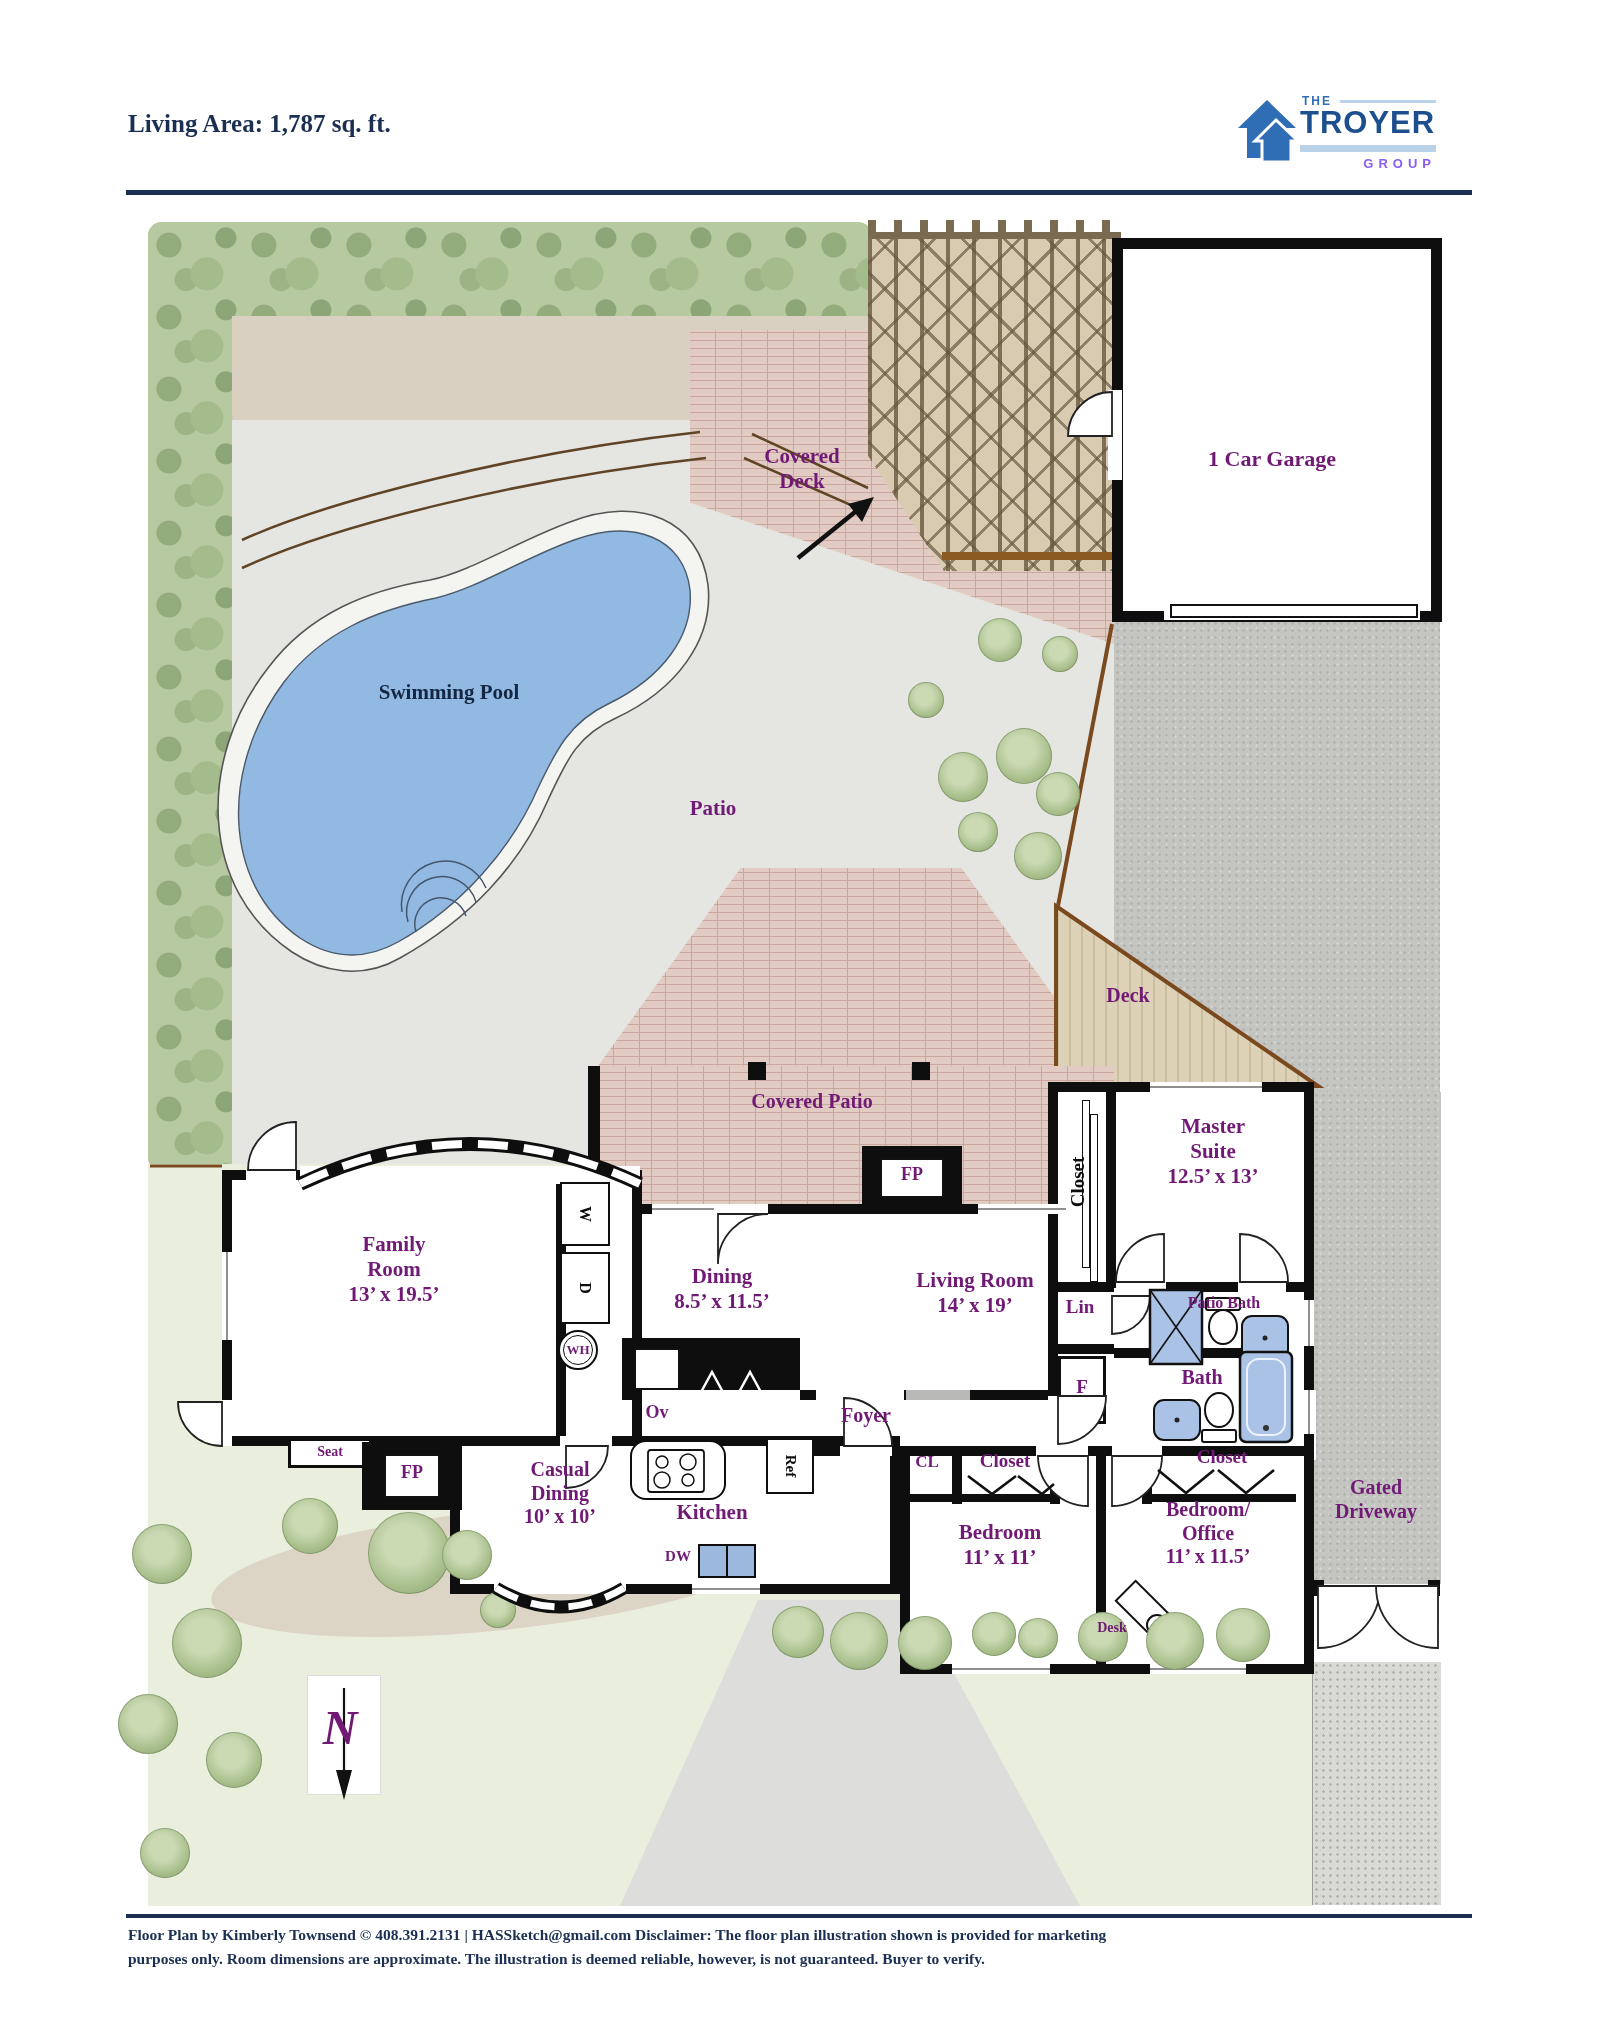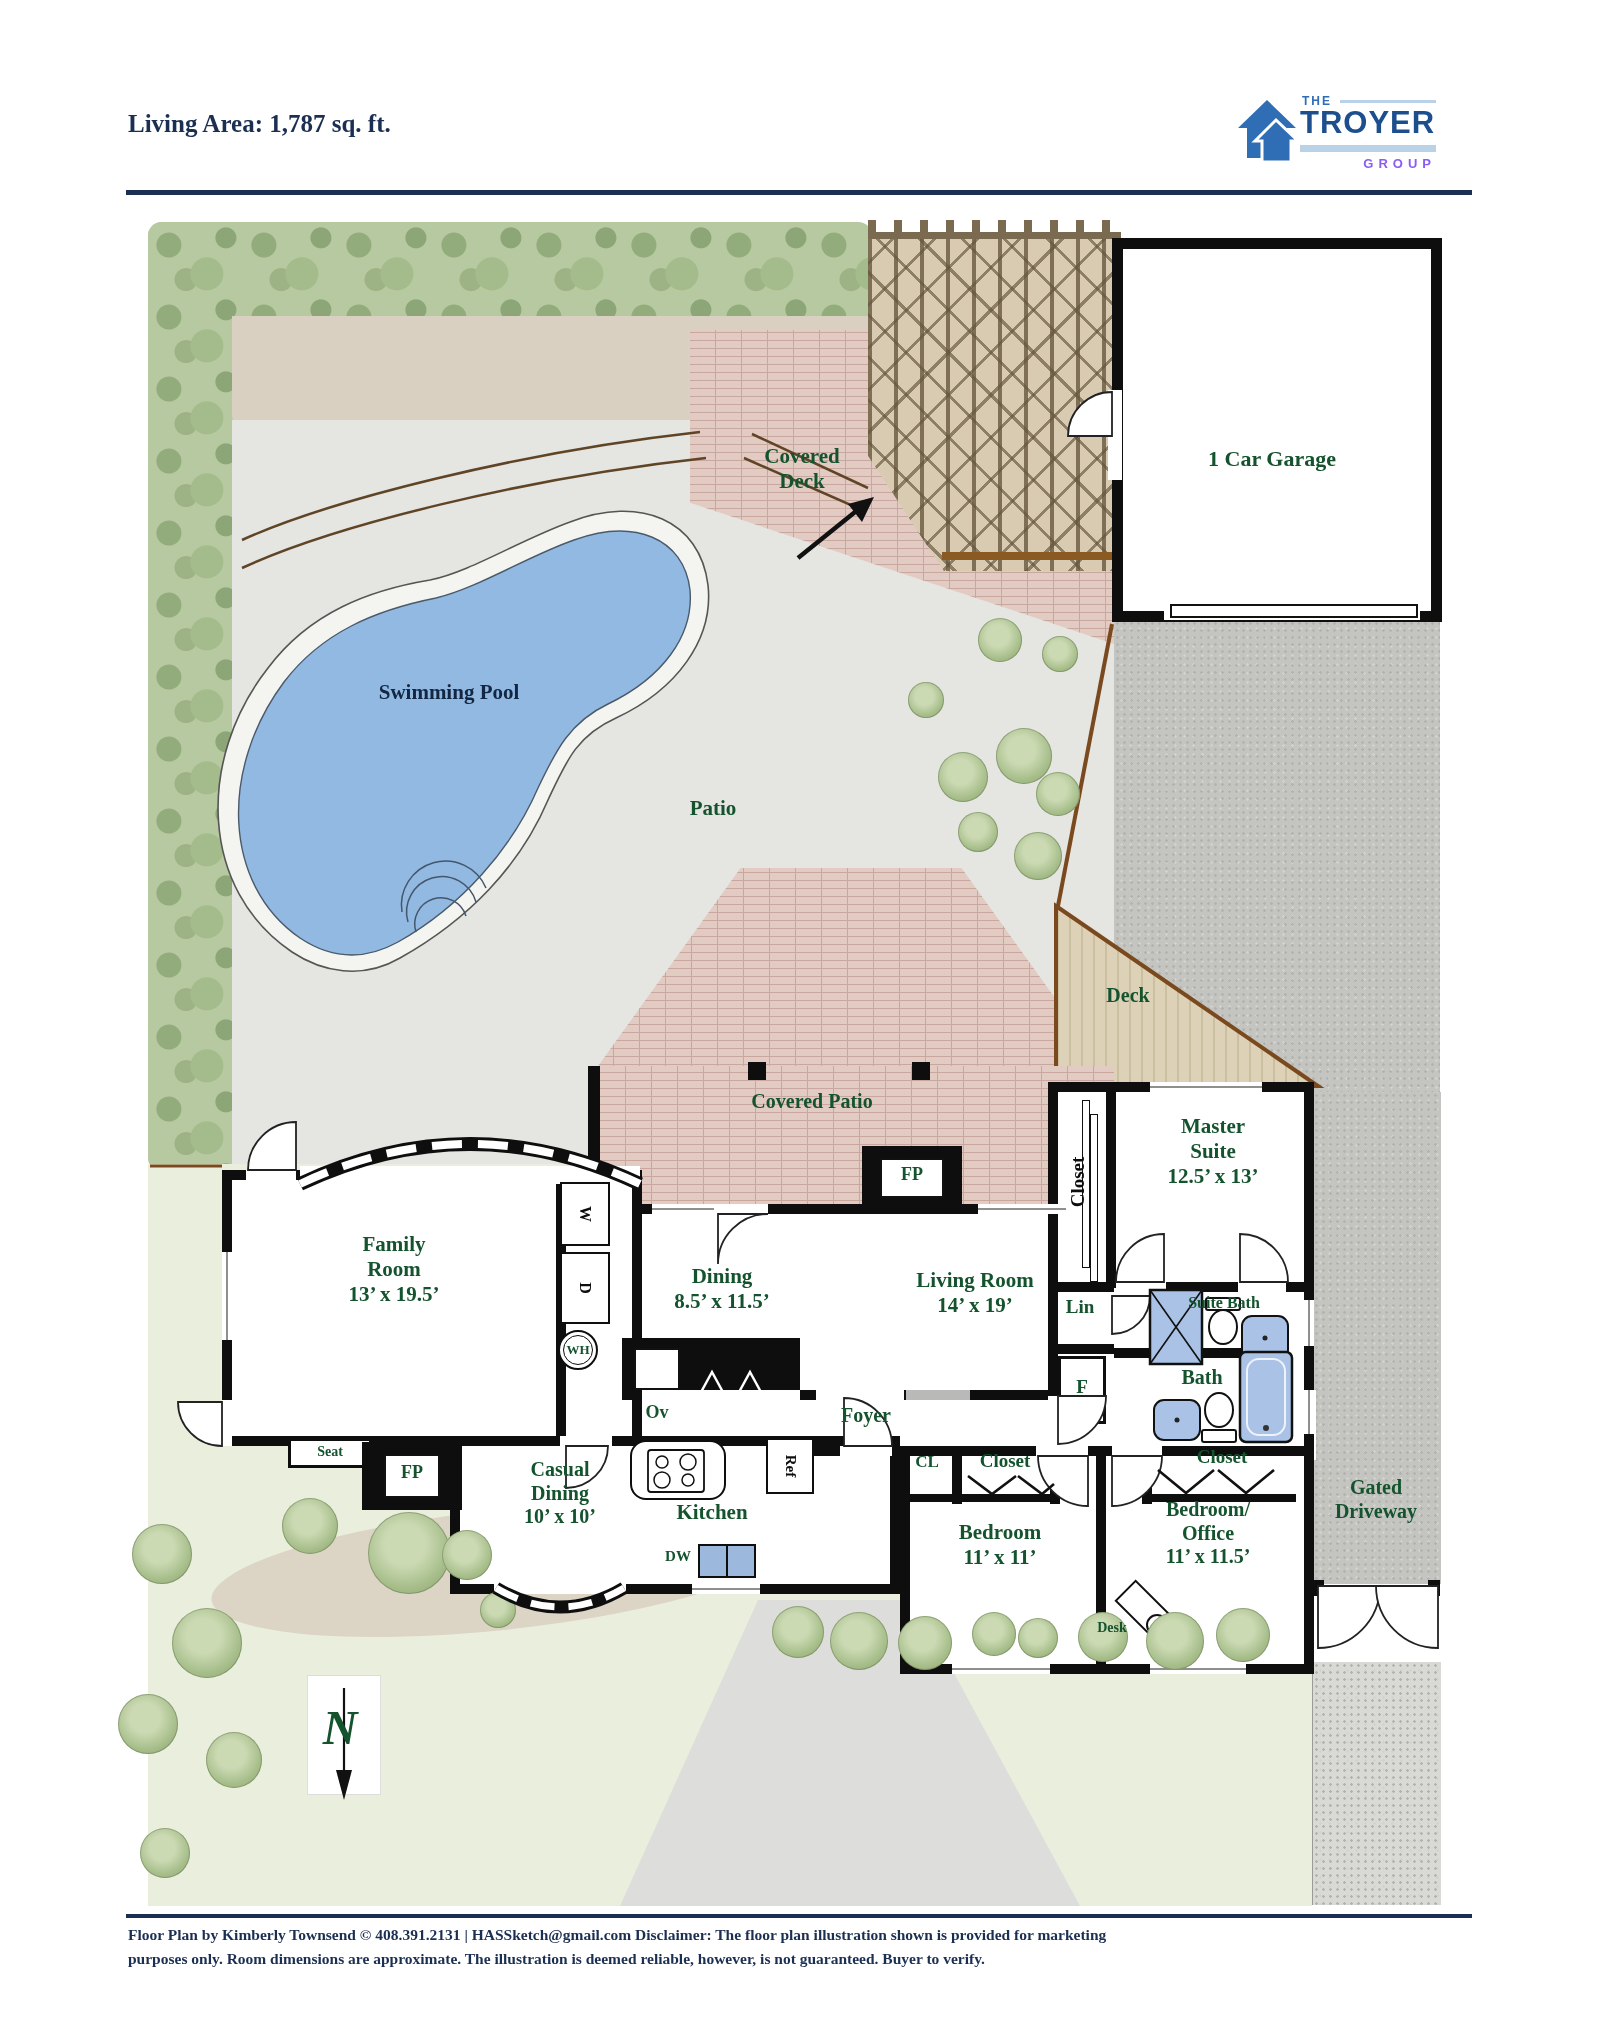--- a/index.html
+++ b/index.html
@@ -1,19 +1,19 @@
 <!DOCTYPE html>
 <html><head>
 <meta charset="utf-8">
 <style>
   html,body{margin:0;padding:0;background:#fff;}
   #page{position:relative;width:1600px;height:2036px;background:#fff;overflow:hidden;
         font-family:"Liberation Serif",serif;}
   .abs{position:absolute;}
-  .lbl{position:absolute;font-family:"Liberation Serif",serif;font-weight:bold;color:#14532d;
+  .lbl{position:absolute;font-family:"Liberation Serif",serif;font-weight:bold;color:#701a75;
        text-align:center;white-space:pre-line;line-height:1.18;transform:translateX(-50%);}
   .vlbl{position:absolute;font-family:"Liberation Serif",serif;font-weight:bold;color:#0d0d0d;
         white-space:nowrap;transform:translate(-50%,-50%) rotate(90deg);}
   .vlblccw{position:absolute;font-family:"Liberation Serif",serif;font-weight:bold;color:#0d0d0d;
         white-space:nowrap;transform:translate(-50%,-50%) rotate(-90deg);}
   .room{position:absolute;background:#fff;border:10px solid #0e0e0e;box-sizing:border-box;}
   .wall{position:absolute;background:#0e0e0e;}
   .gap{position:absolute;background:#fff;}
   .winH{position:absolute;background:linear-gradient(#fff 0 38%,#8f8f8f 38% 62%,#fff 62% 100%);}
   .winV{position:absolute;background:linear-gradient(90deg,#fff 0 38%,#8f8f8f 38% 62%,#fff 62% 100%);}
@@ -277,21 +277,21 @@
   <div class="lbl" style="left:449px;top:680px;font-size:21px;color:#132743;">Swimming Pool</div>
   <div class="lbl" style="left:713px;top:796px;font-size:21px;">Patio</div>
   <div class="lbl" style="left:1128px;top:984px;font-size:20px;">Deck</div>
   <div class="lbl" style="left:812px;top:1090px;font-size:20px;">Covered Patio</div>
   <div class="lbl" style="left:1213px;top:1114px;font-size:21px;">Master
 Suite
 12.5’ x 13’</div>
   <div class="vlblccw" style="left:1078px;top:1182px;font-size:19px;">Closet</div>
   <div class="lbl" style="left:1080px;top:1296px;font-size:19px;">Lin</div>
   <div class="lbl" style="left:1082px;top:1376px;font-size:19px;">F</div>
-  <div class="lbl" style="left:1224px;top:1294px;font-size:16px;">Suite Bath</div>
+  <div class="lbl" style="left:1224px;top:1294px;font-size:16px;">Patio Bath</div>
   <div class="lbl" style="left:1202px;top:1366px;font-size:20px;">Bath</div>
   <div class="lbl" style="left:394px;top:1232px;font-size:21px;">Family
 Room
 13’ x 19.5’</div>
   <div class="lbl" style="left:722px;top:1264px;font-size:21px;">Dining
 8.5’ x 11.5’</div>
   <div class="lbl" style="left:975px;top:1268px;font-size:21px;">Living Room
 14’ x 19’</div>
   <div class="lbl" style="left:866px;top:1404px;font-size:20px;">Foyer</div>
   <div class="lbl" style="left:927px;top:1452px;font-size:17px;">CL</div>

